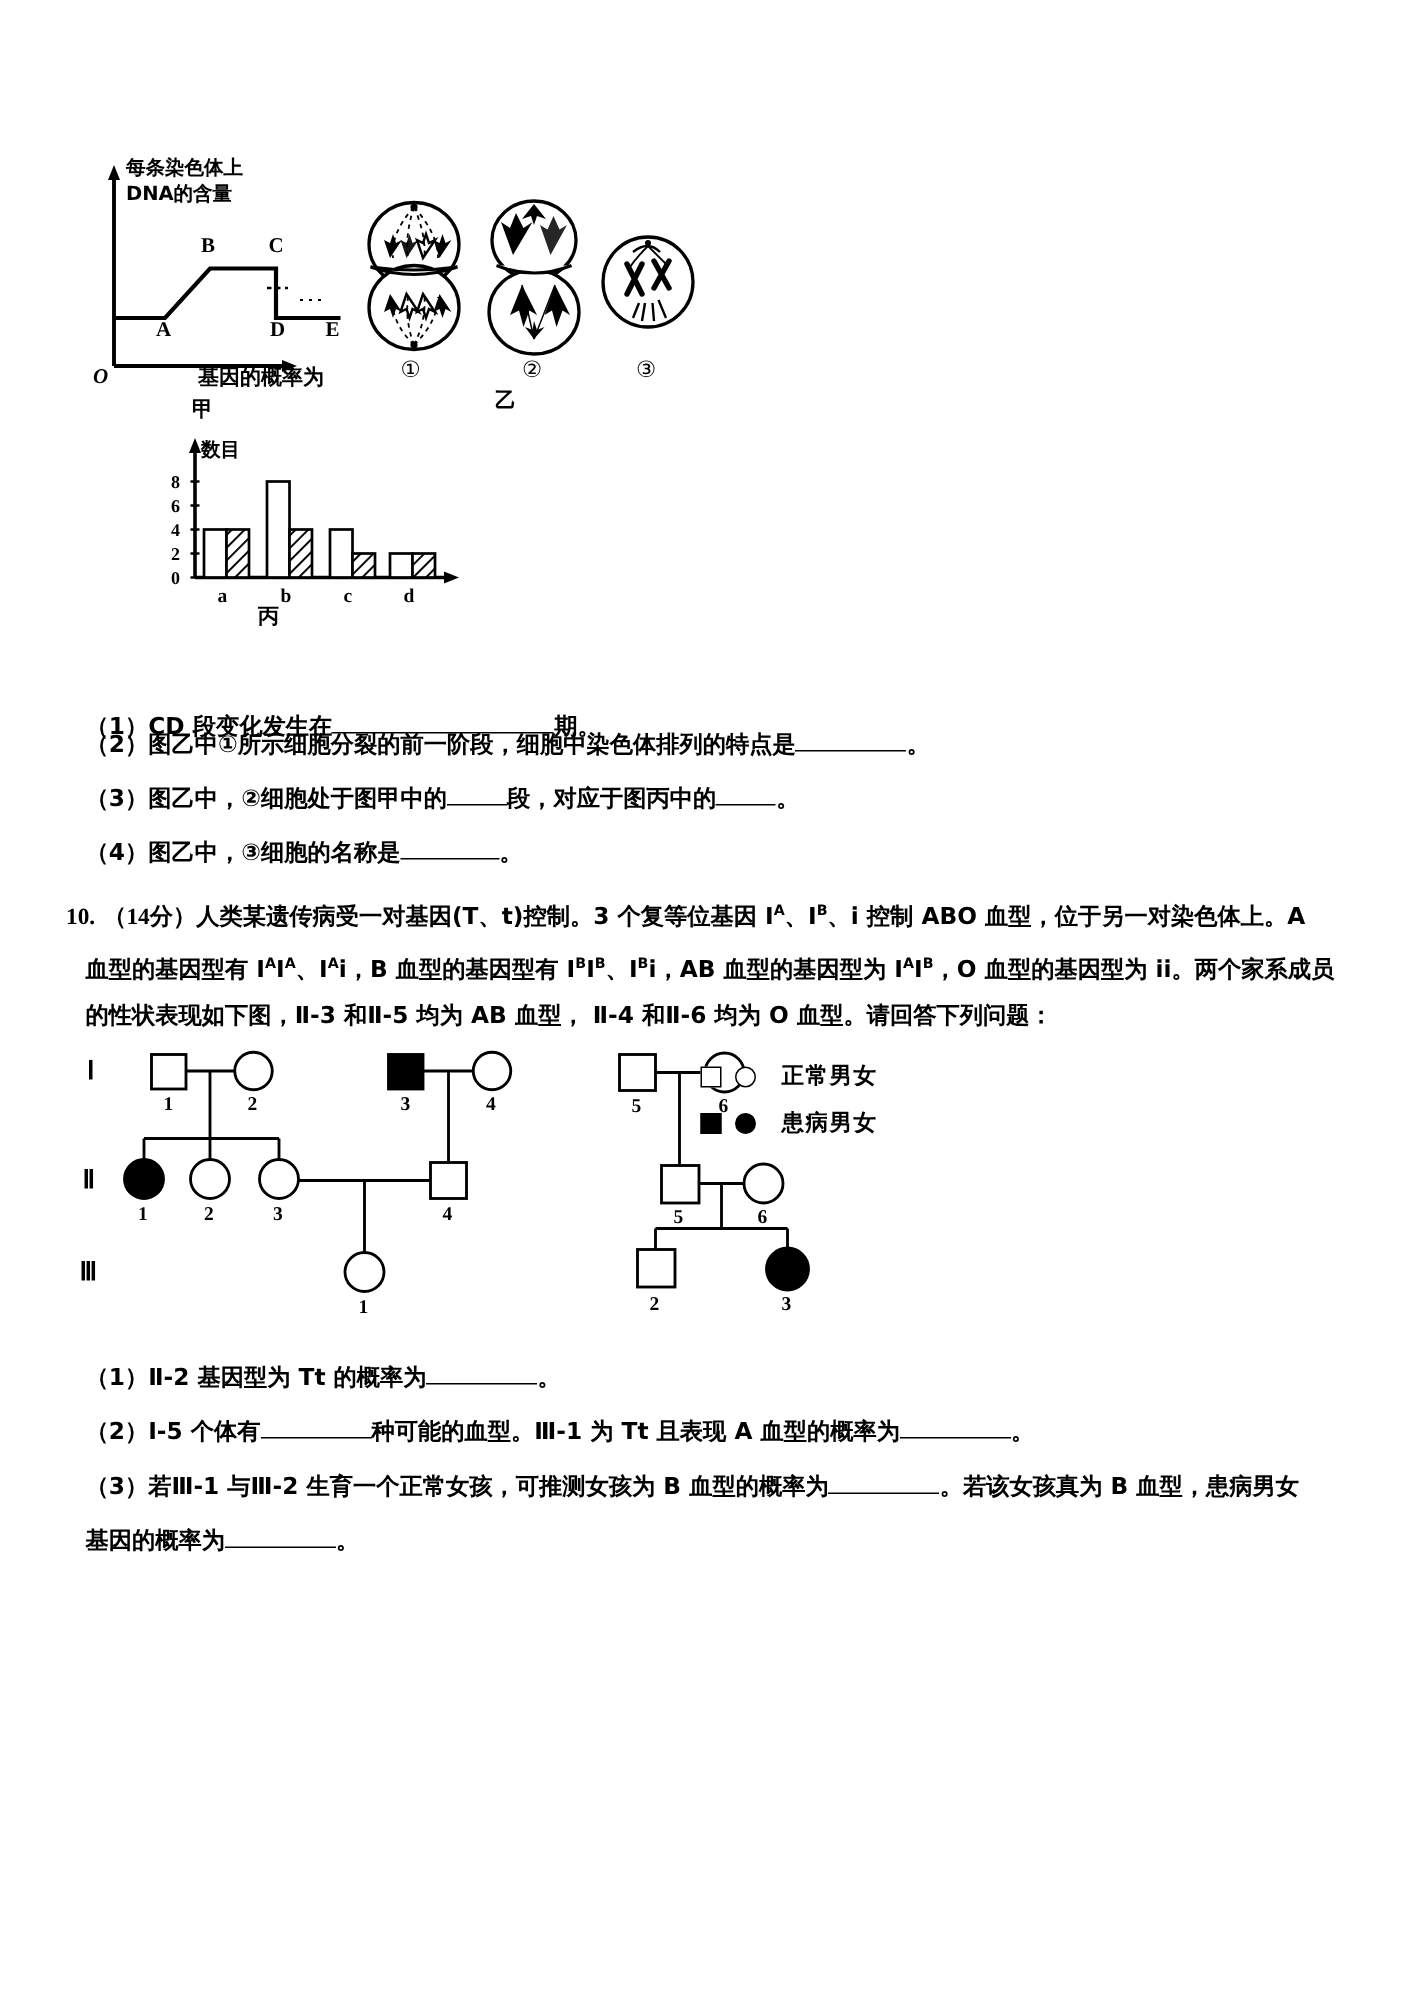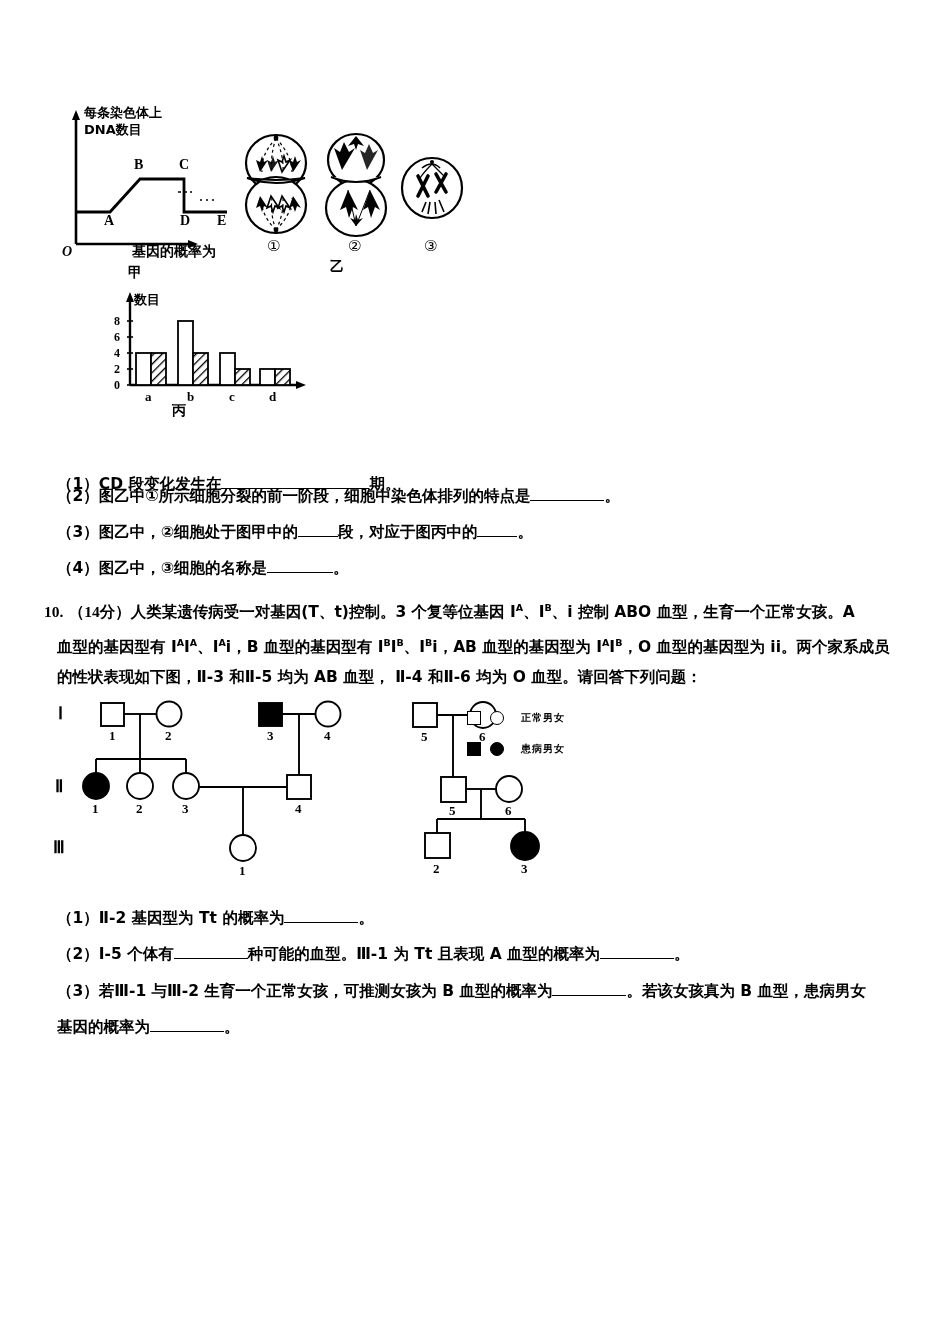--- a/index.html
+++ b/index.html
@@ -48,39 +48,39 @@
   .blank{display:inline-block;border-bottom:1.4px solid #000;vertical-align:baseline;}
   .b-xl{width:148px;} .b-lg{width:74px;} .b-md{width:66px;} .b-sm{width:40px;}
   sup{font-size:9.5px;vertical-align:super;}
 
   
   .ped{position:absolute;left:55px;top:695px;width:620px;height:195px;}
   .gen{position:absolute;font-size:17px;font-weight:700;font-family:"Liberation Serif",serif;}
   .idnum{position:absolute;font-size:13px;font-weight:700;
          font-family:"Liberation Serif","DejaVu Serif",serif;}
   .ped-legend{position:absolute;left:467px;top:702px;width:190px;height:70px;
-         font-family:"DejaVu Sans","Liberation Sans",sans-serif;font-size:10px;font-weight:700;}
+         font-family:"DejaVu Sans","Liberation Sans",sans-serif;font-size:15px;font-weight:700;}
   .pl-row{display:flex;align-items:center;height:31px;gap:9px;}
   .pl-sq{width:14px;height:14px;border:1.8px solid #000;background:#fff;box-sizing:border-box;}
   .pl-sq.f{background:#000;}
   .pl-ci{width:14px;height:14px;border:1.8px solid #000;border-radius:50%;background:#fff;box-sizing:border-box;}
   .pl-ci.f{background:#000;}
   .pl-tx{margin-left:8px;letter-spacing:1px;}
 </style>
 </head>
 <body>
 
 <div class="page">
 
   <div class="fig-area">
 
     <div class="graph-jia">
       <div class="ylab">
         <span>每条染色体上</span><br>
-        <span>DNA数目</span>
+        <span>DNA的含量</span>
       </div>
       <svg width="200" height="175" style="position:absolute;left:0;top:0;">
 
         <line x1="14" y1="12" x2="14" y2="140" stroke="#000" stroke-width="2.6"></line>
         <polygon points="14,6 10,16 18,16" fill="#000"></polygon>
 
         <line x1="14" y1="140" x2="130" y2="140" stroke="#000" stroke-width="2.6"></line>
         <polygon points="136,140 126,136 126,144" fill="#000"></polygon>
 
         <polyline points="14,108 48,108 78,75 122,75 122,108 165,108" fill="none" stroke="#000" stroke-width="2.8" stroke-linejoin="miter"></polyline>
@@ -230,21 +230,21 @@
       <span>（3）</span><span>图乙中，②细胞处于图甲中的</span><span class="blank b-sm"></span><span>段，对应于图丙中的</span><span class="blank b-sm"></span><span>。</span>
     </p>
     <p class="q" style="left:57px;top:558px;">
       <span>（4）</span><span>图乙中，③细胞的名称是</span><span class="blank b-md"></span><span>。</span>
     </p>
   </div>
 
   <div>
     <p class="q" style="left:44px;top:597px;">
       <span class="ser">10.</span>
-      <span class="ser">（14分）</span><span>人类某遗传病受一对基因(T、t)控制。3 个复等位基因 I</span><sup>A</sup><span>、I</span><sup>B</sup><span>、i 控制 ABO 血型，生育一个正常女孩。A</span>
+      <span class="ser">（14分）</span><span>人类某遗传病受一对基因(T、t)控制。3 个复等位基因 I</span><sup>A</sup><span>、I</span><sup>B</sup><span>、i 控制 ABO 血型，位于另一对染色体上。A</span>
     </p>
     <p class="q" style="left:57px;top:632px;">
       血型的基因型有 I<sup>A</sup>I<sup>A</sup>、I<sup>A</sup>i，B 血型的基因型有 I<sup>B</sup>I<sup>B</sup>、I<sup>B</sup>i，AB 血型的基因型为 I<sup>A</sup>I<sup>B</sup>，O 血型的基因型为 ii。两个家系成员
     </p>
     <p class="q" style="left:57px;top:667px;">的性状表现如下图，Ⅱ-3 和Ⅱ-5 均为 AB 血型，  Ⅱ-4 和Ⅱ-6 均为 O 血型。请回答下列问题：</p>
   </div>
 
   <div class="ped">
     <svg width="620" height="195">
       <g stroke="#000" stroke-width="1.9" fill="none">

